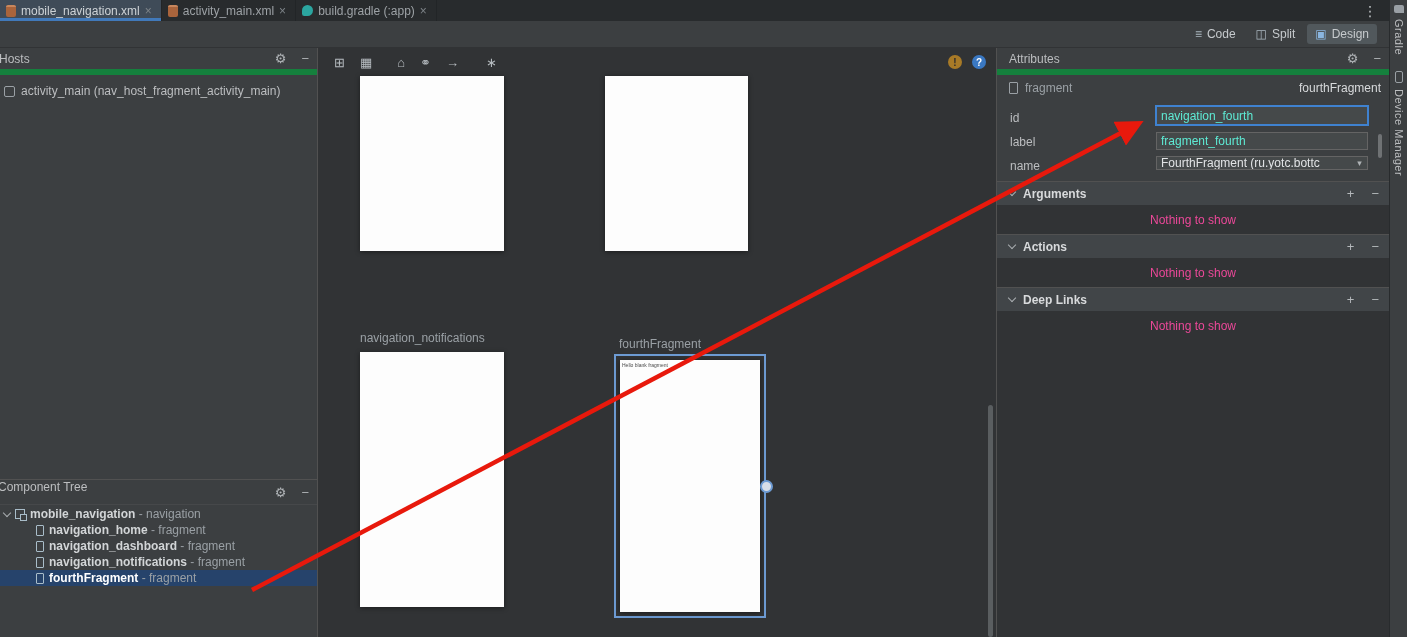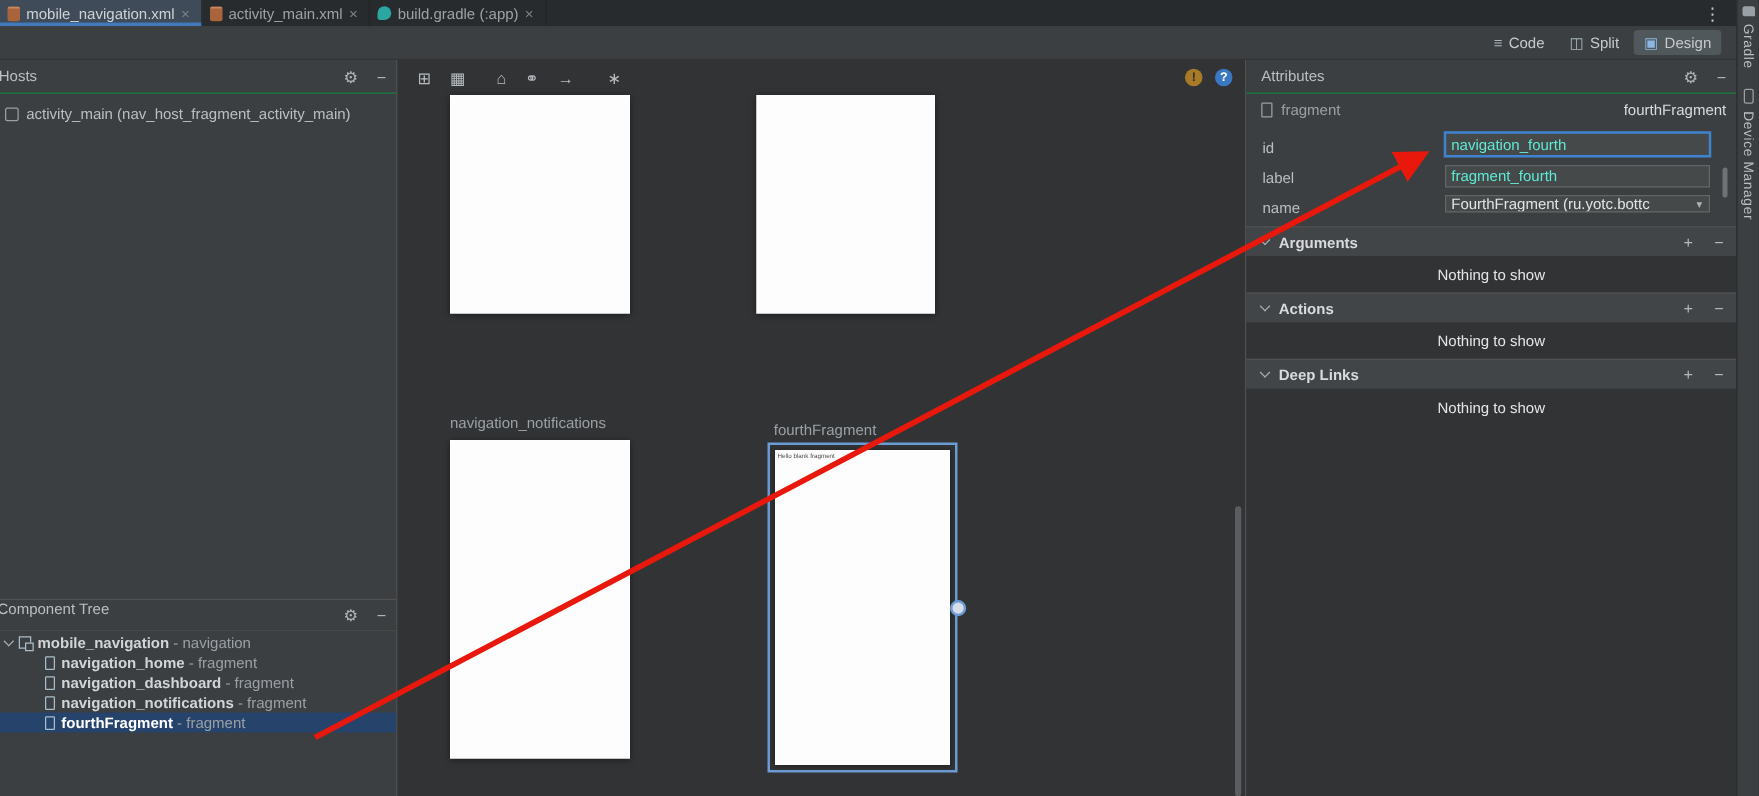--- a/index.html
+++ b/index.html
@@ -23,21 +23,21 @@
   
   .viewbar { position:absolute; left:0; top:21px; width:1389px; height:27px; background:#3c3f41;
              border-bottom:1px solid #313335; display:flex; justify-content:flex-end; align-items:center;
              gap:4px; padding-right:12px; }
   .vm-btn { display:flex; align-items:center; gap:5px; padding:3px 8px; border-radius:3px; color:#c6cacd; }
   .vm-btn .ic { color:#aab6bf; font-size:12px; }
   .vm-btn.active { background:#51585c; }
   .vm-btn.active .ic { color:#8ab6e0; }
 
   
-  .p-header { height:27px; border-bottom:1px solid #15803d; display:flex; align-items:center;
+  .p-header { height:27px; border-bottom:6px solid #15803d; display:flex; align-items:center;
               position:relative; padding-left:6px; color:#bcbec0; overflow:hidden; }
   .hdr-icons { position:absolute; right:8px; top:0; height:100%; display:flex; align-items:center;
                gap:15px; color:#afb3b6; }
   .gear { font-size:13px; } .minus { font-size:13px; } .plus { font-size:13px; }
 
   
   .left-panel { position:absolute; left:0; top:48px; width:318px; height:589px; background:#3c3f41;
                 border-right:1px solid #515151; overflow:hidden; }
   .hosts-title { margin-left:-7px; }
   .hosts-item { display:flex; align-items:center; gap:6px; padding:9px 0 0 4px; color:#bcbec0; white-space:nowrap; }
@@ -93,21 +93,21 @@
   .inp.plain { left:159px; top:84px; width:212px; height:18px; }
   .combo { position:absolute; left:159px; top:108px; width:212px; height:14px; background:#45494a;
            border:1px solid #646464; display:flex; align-items:center; padding-left:4px; color:#e2e4e6;
            overflow:hidden; white-space:nowrap; }
   .combo .arrow { margin-left:auto; flex:none; width:15px; text-align:center; color:#aeb2b5; font-size:9px; }
   .sections { position:absolute; left:0; top:133px; width:100%; }
   .sec-h { height:24px; background:#414548; border-top:1px solid #515151; display:flex; align-items:center;
            gap:8px; padding-left:12px; }
   .sec-title { font-weight:bold; color:#d8dadc; }
   .sec-icons { margin-left:auto; display:flex; gap:17px; padding-right:10px; color:#b4b8bb; }
-  .sec-empty { height:29px; background:#313335; display:flex; align-items:center; justify-content:center; color:#e5e5e5; }
+  .sec-empty { height:29px; background:#313335; display:flex; align-items:center; justify-content:center; color:#ec4899; }
   .attr-fill { position:absolute; left:0; top:292px; width:100%; height:297px; background:#313335; }
   .attr-scroll { position:absolute; left:381px; top:86px; width:4px; height:24px; background:#6f7274; border-radius:2px; }
 
   
   .strip { position:absolute; left:1389px; top:0; width:18px; height:637px; background:#3c3f41;
            border-left:1px solid #282b2d; display:flex; flex-direction:column; align-items:center;
            padding-top:5px; gap:6px; }
   .vlabel { writing-mode:vertical-rl; font-size:11px; color:#bcbec0; letter-spacing:.5px; }
   .gradle-mini { width:10px; height:8px; background:#9aa0a5; border-radius:2px 2px 0 2px; flex:none; }
   .device-mini { width:8px; height:12px; border:1px solid #9aa0a5; border-radius:2px; flex:none; margin-top:10px; }

